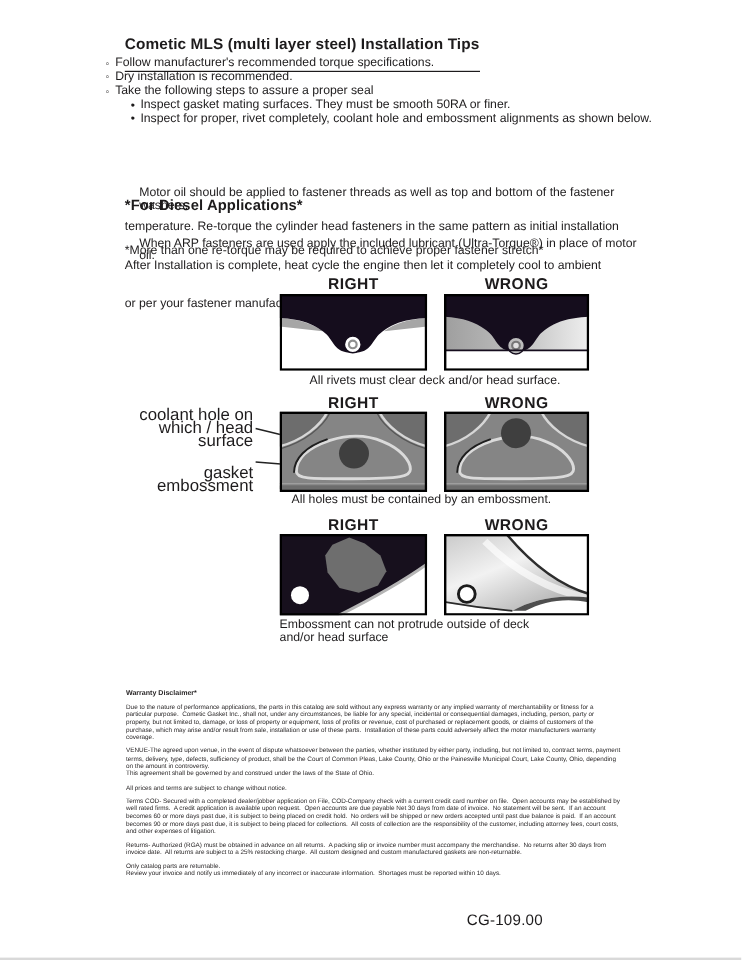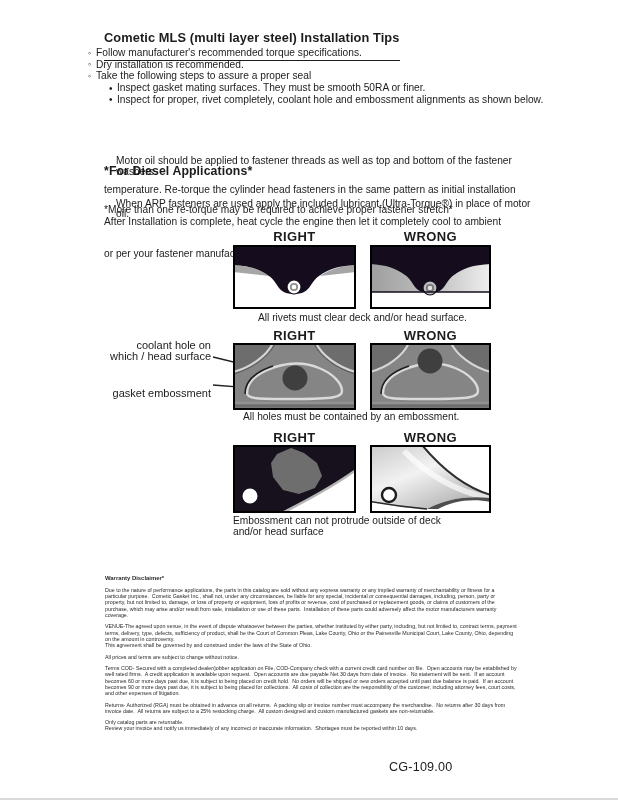--- a/index.html
+++ b/index.html
@@ -9,21 +9,21 @@
   .title{font-size:12.8px;font-weight:bold;border-bottom:1.6px solid #1d1b1c;padding-bottom:15px;letter-spacing:.1px;}
   .body-text{font-size:10.2px;line-height:10.6px;white-space:pre-wrap;}
   .bullets{font-size:10.2px;line-height:11.2px;}
   .bullet-row{display:flex;align-items:flex-start;}
   .bullet-marker{width:8px;font-size:9px;flex:none;padding-top:.5px;}
   .sub{margin-left:21px;}
   .sub .bullet-marker{font-size:10px;}
   .section-head{font-size:12.3px;font-weight:bold;letter-spacing:.1px;}
   .diag-label{font-size:13px;font-weight:600;text-align:center;letter-spacing:.4px;}
   .caption{font-size:10.2px;line-height:11px;}
-  .side-label{font-size:11px;line-height:11.2px;text-align:right;}
+  .side-label{font-size:14px;line-height:11.2px;text-align:right;}
   .panel{display:block;}
   .legal{width:412px;font-size:5.3px;line-height:6.15px;color:#2a2728;}
   .legal h4{font-size:5.9px;margin:0 0 6px 0;}
   .legal p{margin:0 0 5.5px 0;white-space:pre-wrap;}
   .legal p.tight{margin-bottom:0;}
   .page-code{font-size:12.6px;letter-spacing:.2px;}
   .bottom-edge{position:absolute;left:0;bottom:0;width:100%;height:2px;background:#d9d9d9;}
 </style>
 </head>
 <body>

